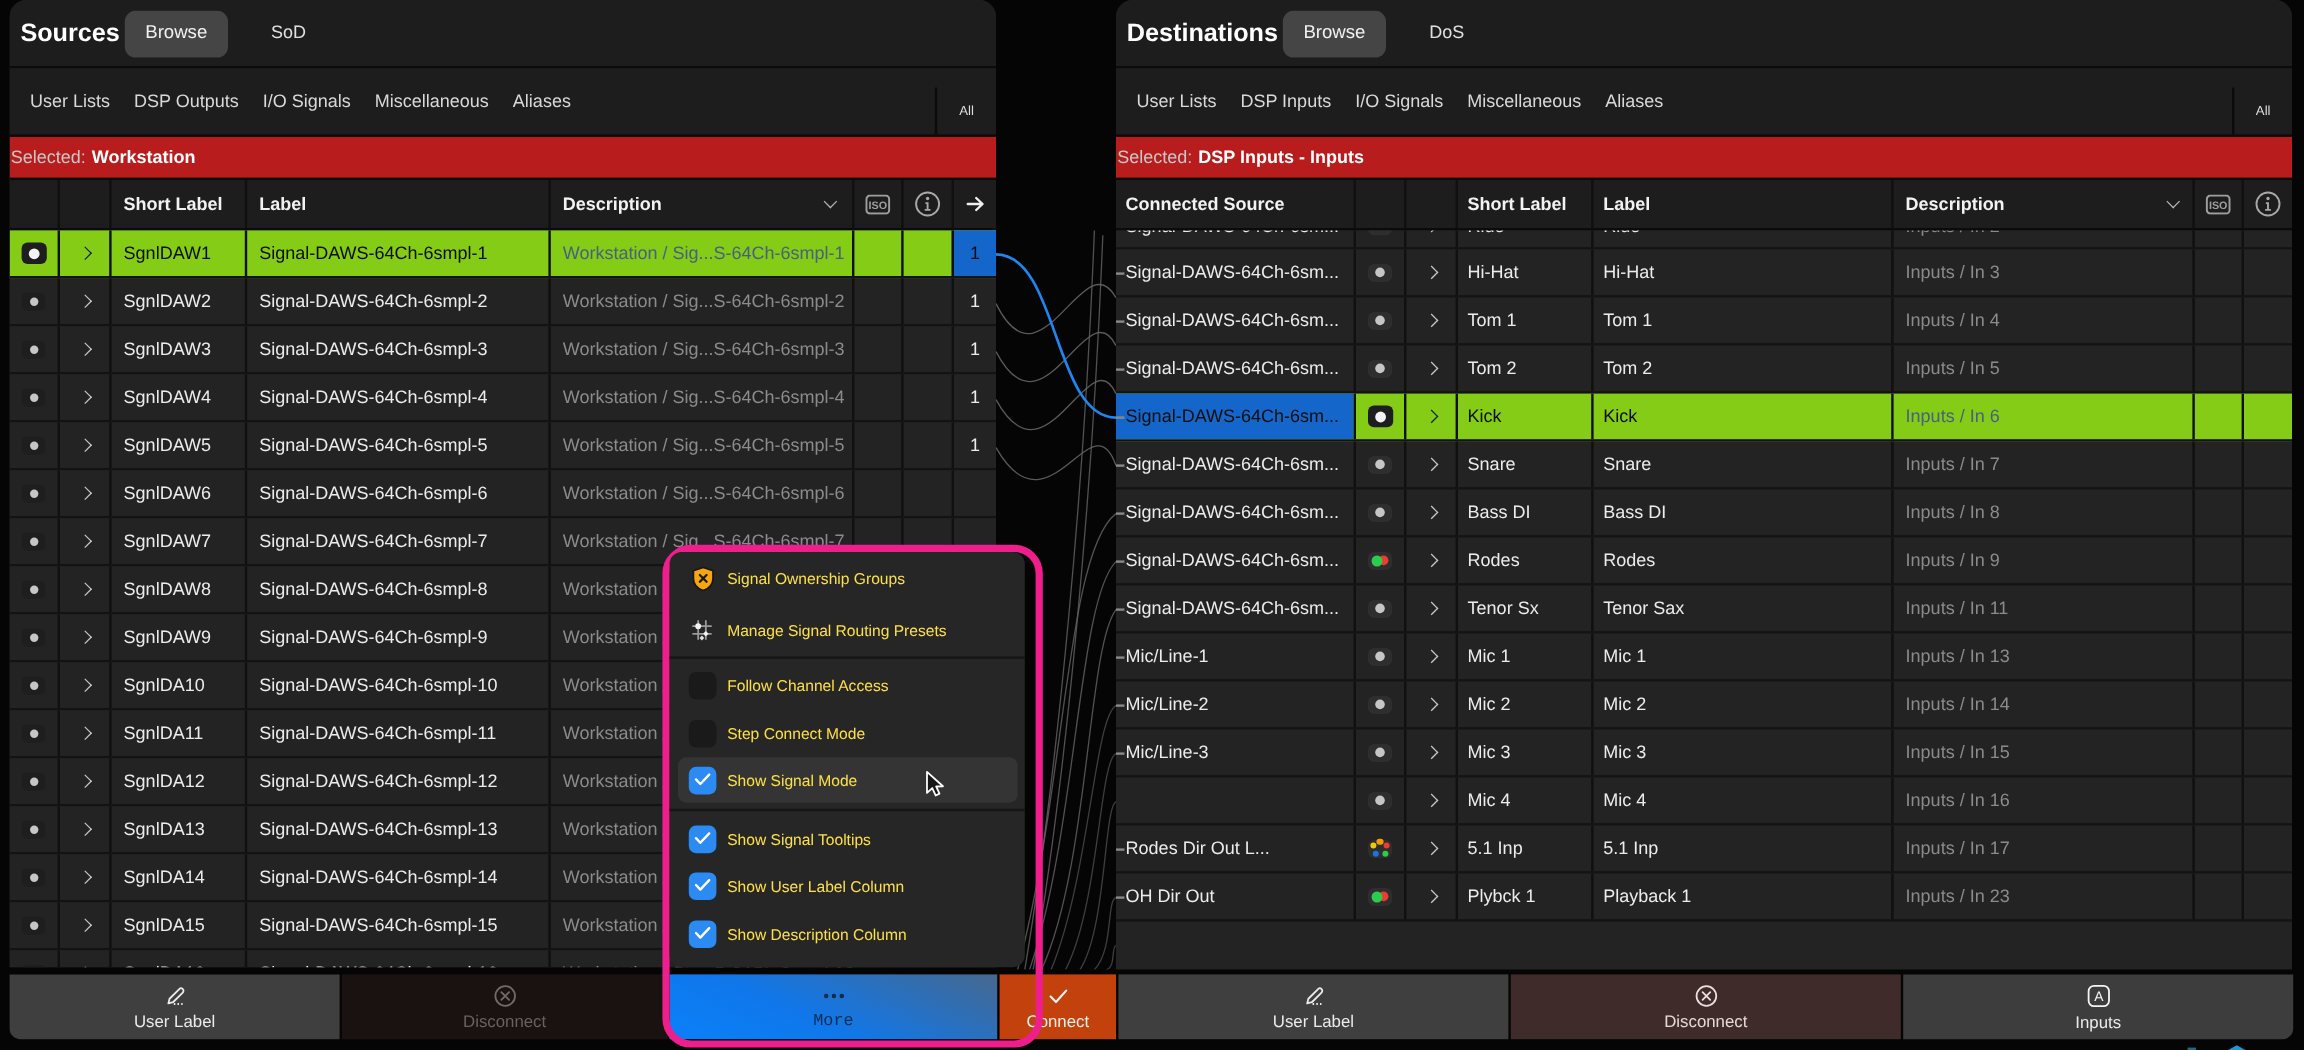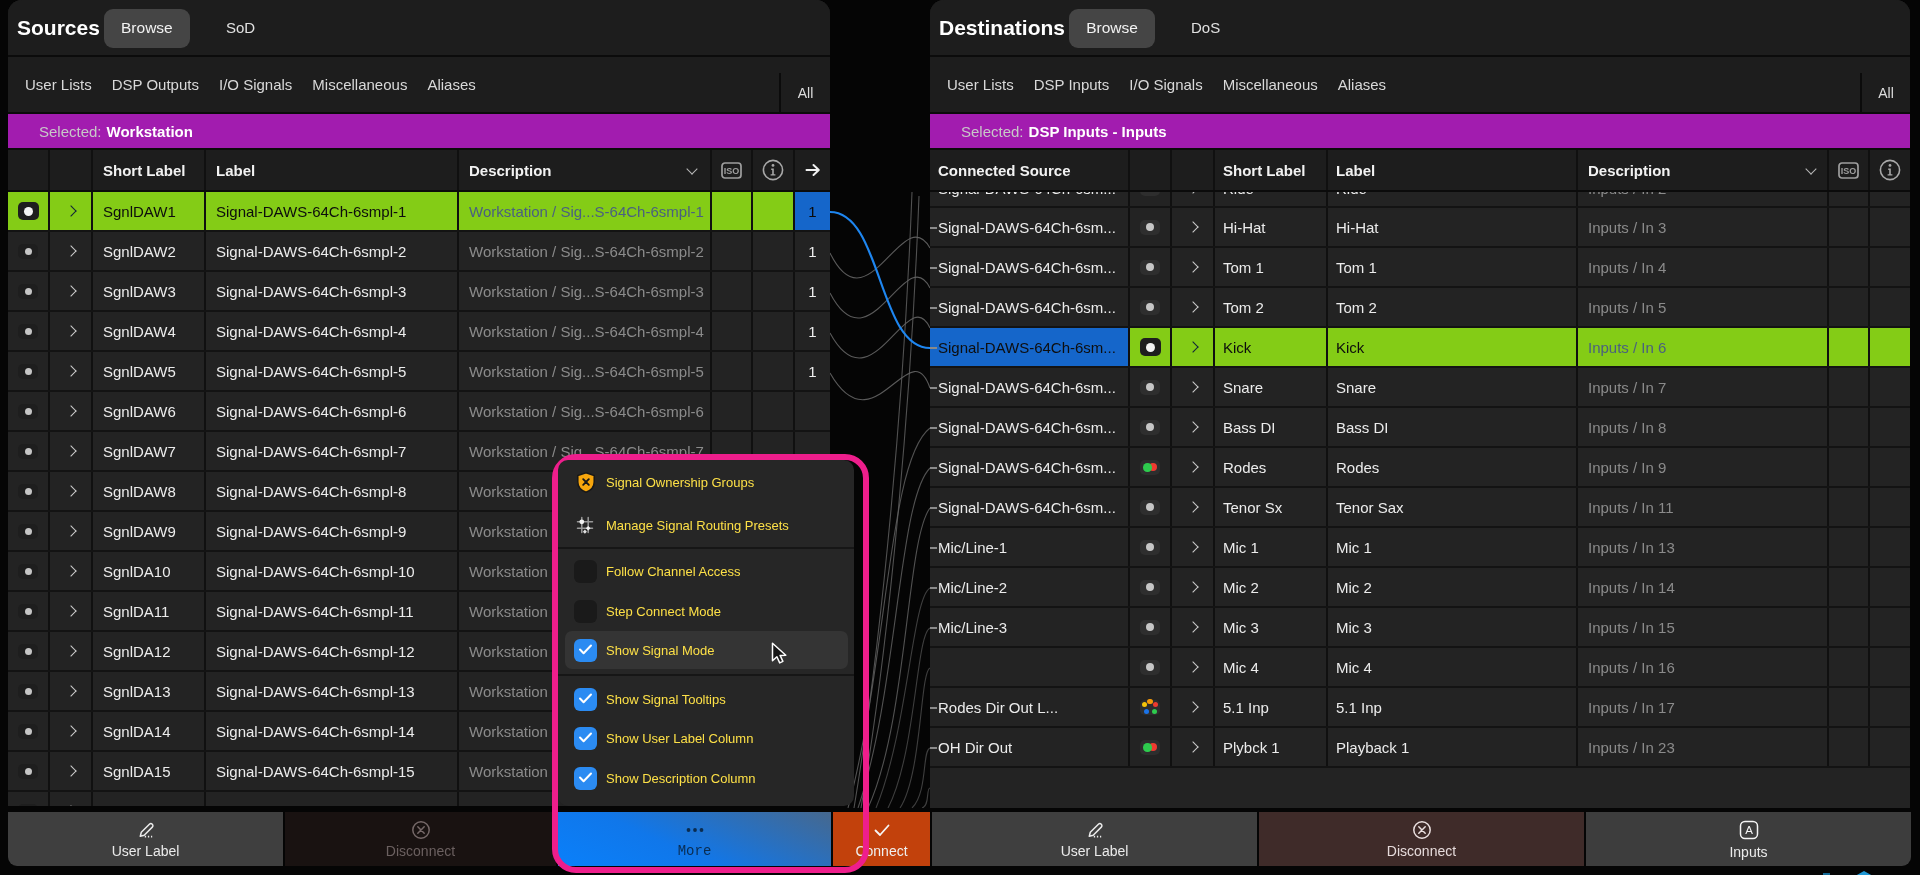--- a/index.html
+++ b/index.html
@@ -6,24 +6,24 @@
 html,body{width:1920px;height:875px;background:#050505;font-family:"Liberation Sans",sans-serif;overflow:hidden;position:relative}
 .panel{position:absolute;top:0;background:#232323;overflow:hidden}
 #pl{left:8px;width:822px;height:806px;border-radius:14px 14px 0 0}
 #pr{left:930px;width:980px;height:808px;border-radius:14px 14px 0 0}
 .phead{height:57px;border-bottom:2px solid #0b0b0b;background:#1d1d1d;display:flex;align-items:center;padding-left:9px}
 .ptitle{font-size:21px;font-weight:bold;color:#fff;letter-spacing:0}
 .bbtn{background:#454545;color:#f2f2f2;font-size:15.5px;border-radius:9px;height:39px;display:flex;align-items:center;justify-content:center;margin-left:4px;margin-top:1px}
 .tb2{color:#e0e0e0;font-size:15px;margin-left:36px}
 .ptabs{height:57px;border-bottom:2px solid #0b0b0b;background:#1d1d1d;display:flex;align-items:center;padding-left:17px;position:relative}
 .ptabs span{color:#d9d9d9;font-size:15px;margin-right:20px}
-.alltab{position:absolute;top:16px;bottom:0;right:0;border-left:2px solid #0b0b0b;display:flex;align-items:center;justify-content:center;color:#dedede;font-size:14px}
+.alltab{position:absolute;top:16px;bottom:0;right:0;border-left:2px solid #0b0b0b;display:flex;align-items:center;justify-content:center;color:#dedede;font-size:11px}
 #pl .alltab{width:51px}
 #pr .alltab{width:50px}
-.psel{height:36px;border-bottom:2px solid #0b0b0b;background:#a21caf;display:flex;align-items:center;padding-left:31px;font-size:15px;color:#c8c8c8}
+.psel{height:36px;border-bottom:2px solid #0b0b0b;background:#b91c1c;display:flex;align-items:center;padding-left:1px;font-size:15px;color:#c8c8c8}
 .psel b{color:#fff;margin-left:5px}
 .thead{height:42px;border-bottom:2px solid #0b0b0b;background:#1d1d1d;color:#f2f2f2;font-weight:bold;font-size:15px}
 .grid{display:grid;align-items:center}
 #pl .grid{grid-template-columns:40px 43px 113px 253px 253px 41px 42px 37px}
 #pr .grid{grid-template-columns:198px 42px 43px 113px 250px 251px 41px 42px}
 .grid>div{height:100%;display:flex;align-items:center;border-left:2px solid #101010;overflow:hidden;white-space:nowrap}
 .grid>div:first-child{border-left:none}
 .r{height:40px;border-bottom:2px solid #131313;font-size:15px;color:#ececec;background:#232323;position:relative}
 .r .desc{color:#8b8b8b}
 .pad{padding-left:10px}

